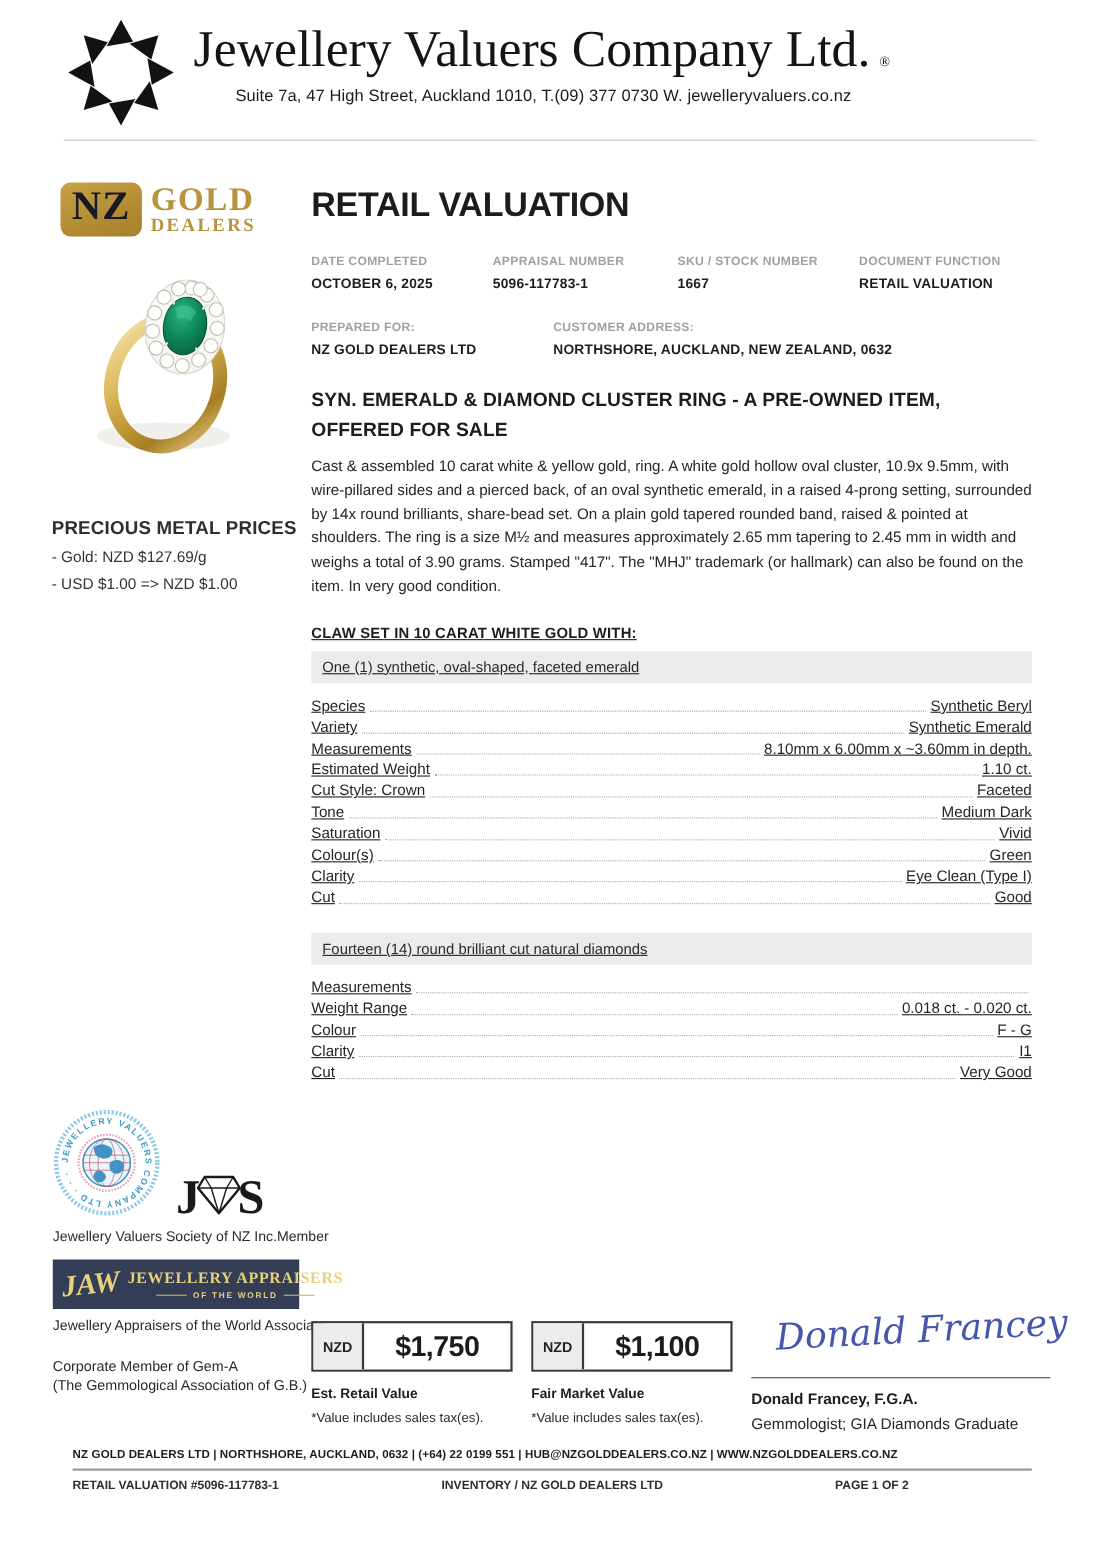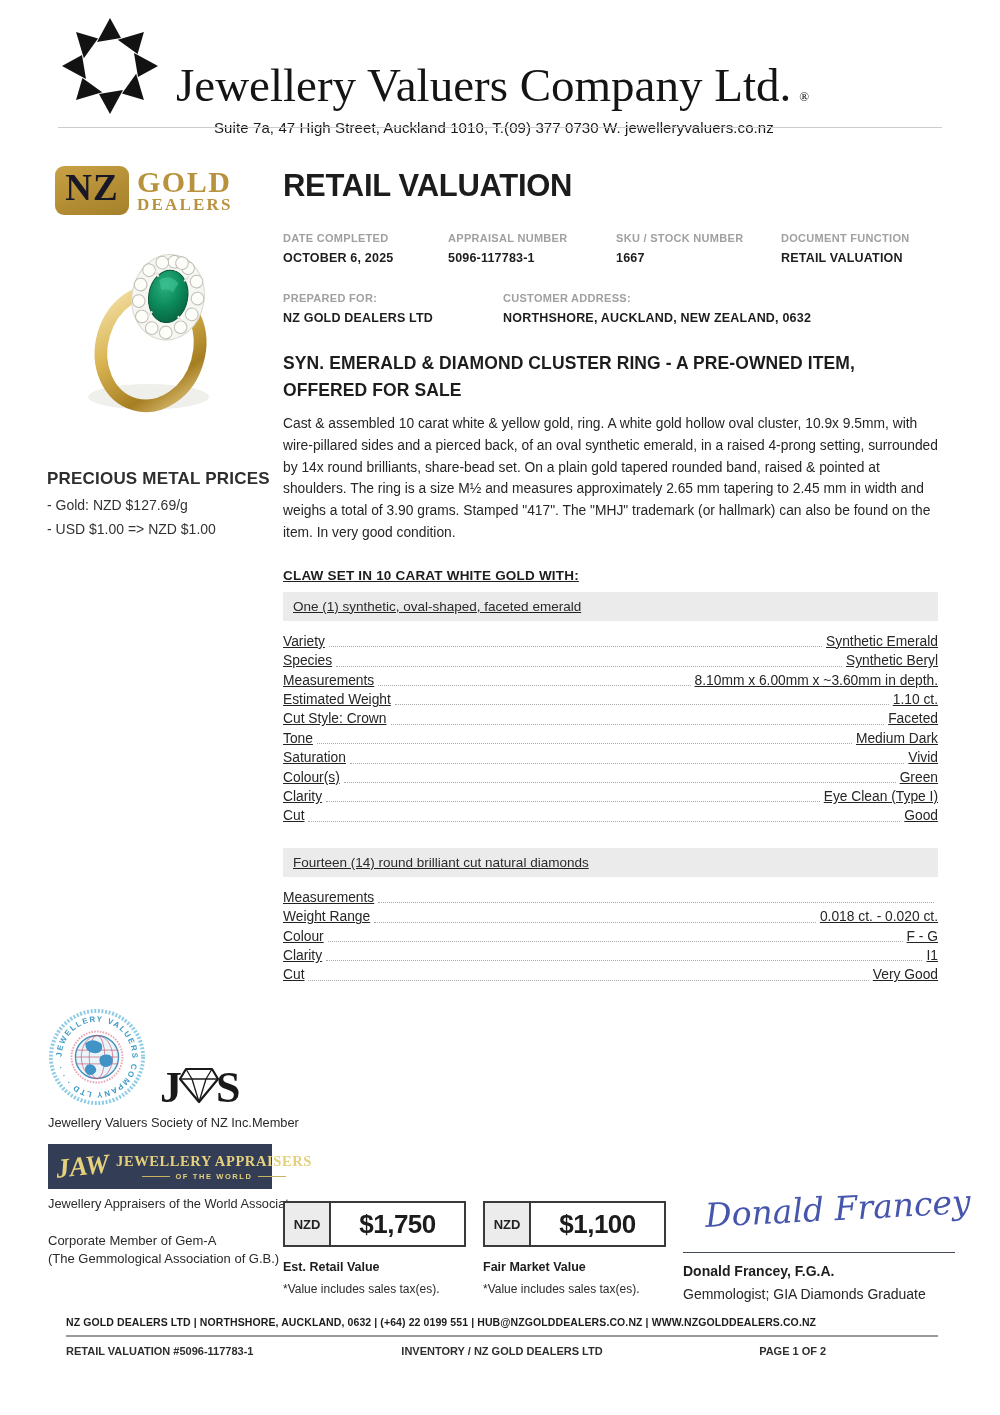--- a/index.html
+++ b/index.html
@@ -5,21 +5,21 @@
   * { margin:0; padding:0; box-sizing:border-box; }
   html,body { background:#fff; }
   .page {
     position:relative; width:1000px; height:1415px; background:#ffffff;
     font-family:"Liberation Sans", sans-serif; color:#222; overflow:hidden;
   }
 
   
   .header-logo { position:absolute; left:60px; top:16px; }
   .header-text { position:absolute; left:176px; top:18px; }
-  .company-name { font-family:"Liberation Serif", serif; font-size:47px; color:#141414; letter-spacing:0px; white-space:nowrap;margin-top:40px; }
+  .company-name { font-family:"Liberation Serif", serif; font-size:47px; color:#141414; letter-spacing:0px; white-space:nowrap; }
   .reg-mark { font-size:13px; vertical-align:baseline; margin-left:8px; color:#141414; }
   .company-address { font-size:15px; color:#1a1a1a; margin-top:7px; padding-left:38px; letter-spacing:0.1px; }
   .header-divider { position:absolute; left:58px; right:58px; top:127px; border-top:1px solid #cccccc; }
 
   
   .left-col { position:absolute; left:45px; top:166px; width:235px; }
   .nz-logo { display:flex; align-items:center; margin-left:10px; }
   .nz-box {
     width:74px; height:49px; border-radius:9px;
     background:linear-gradient(160deg,#c9a246 0%, #b28c33 60%, #a5812c 100%);
@@ -291,28 +291,28 @@
     </div>
 
     <div class="item-title">SYN. EMERALD &amp; DIAMOND CLUSTER RING - A PRE-OWNED ITEM, OFFERED FOR SALE</div>
     <div class="description">Cast &amp; assembled 10 carat white &amp; yellow gold, ring. A white gold hollow oval cluster, 10.9x 9.5mm, with wire-pillared sides and a pierced back, of an oval synthetic emerald, in a raised 4-prong setting, surrounded by 14x round brilliants, share-bead set. On a plain gold tapered rounded band, raised &amp; pointed at shoulders. The ring is a size M½ and measures approximately 2.65 mm tapering to 2.45 mm in width and weighs a total of 3.90 grams. Stamped "417". The "MHJ" trademark (or hallmark) can also be found on the item. In very good condition.</div>
 
     <div class="spec-section">
       <div class="section-heading">CLAW SET IN 10 CARAT WHITE GOLD WITH:</div>
       <div class="summary-bar">One (1) synthetic, oval-shaped, faceted emerald</div>
       <div class="prop-rows">
         <div class="prow">
+            <span class="plabel">Species</span>
+            <span class="dots"></span>
+            <span class="pvalue">Synthetic Beryl</span>
+          </div>
+        <div class="prow">
             <span class="plabel">Variety</span>
             <span class="dots"></span>
             <span class="pvalue">Synthetic Emerald</span>
-          </div>
-        <div class="prow">
-            <span class="plabel">Species</span>
-            <span class="dots"></span>
-            <span class="pvalue">Synthetic Beryl</span>
           </div>
         <div class="prow">
             <span class="plabel">Measurements</span>
             <span class="dots"></span>
             <span class="pvalue">8.10mm x 6.00mm x ~3.60mm in depth.</span>
           </div>
         <div class="prow">
             <span class="plabel">Estimated Weight</span>
             <span class="dots"></span>
             <span class="pvalue">1.10 ct.</span>

